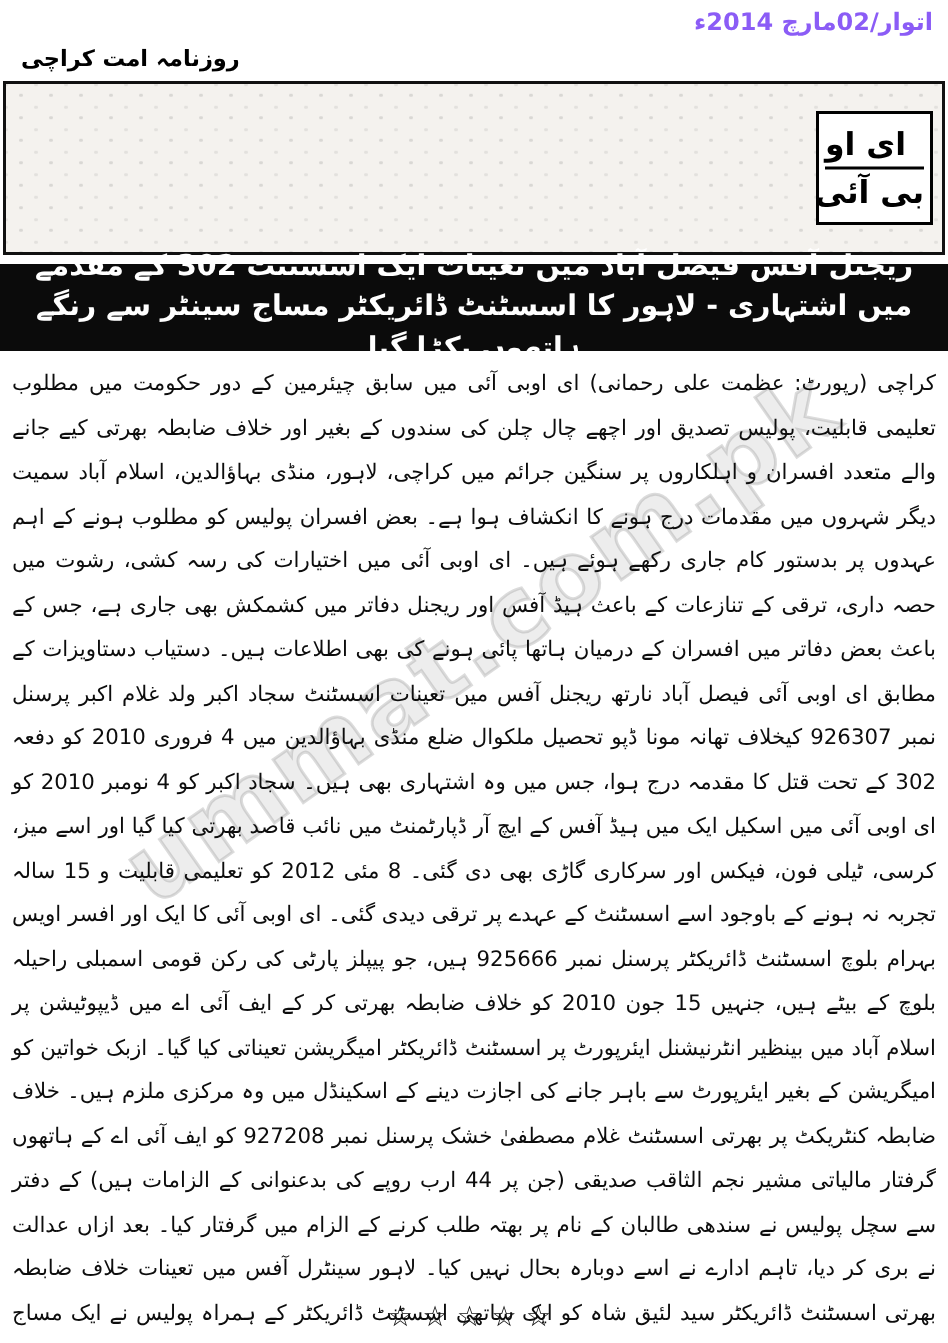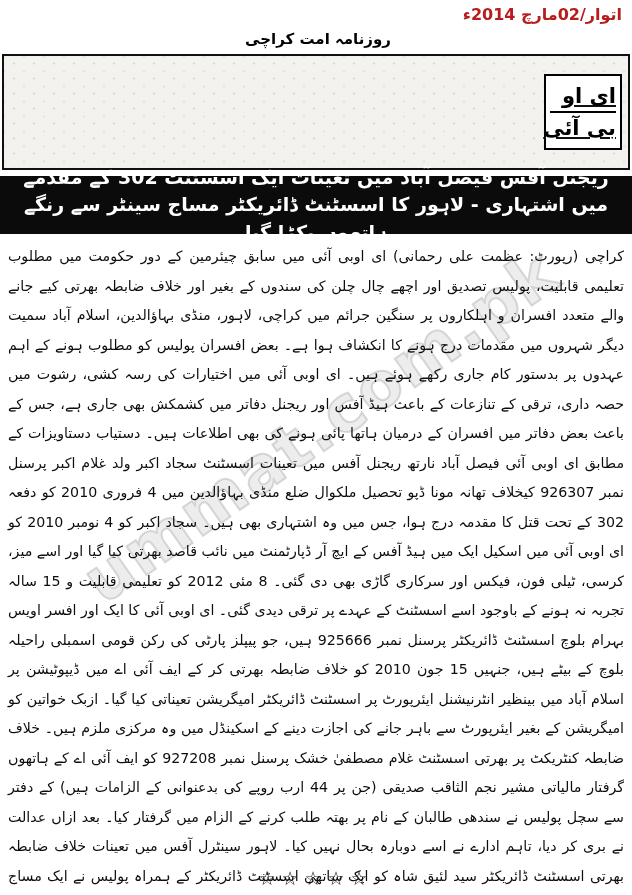--- a/index.html
+++ b/index.html
@@ -11,27 +11,27 @@
     direction:rtl;
     position:relative;
     overflow:hidden;
     color:#111;
   }
 
   
   .masthead { padding:4px 10px 0 10px; height:54px; }
   .masthead-date {
     text-align:right;
-    color:#b91c1c;
+    color:#8b5cf6;
     font-size:16px;
     font-weight:bold;
     line-height:22px;
   }
   .masthead-pub {
-    text-align:center;
+    text-align:left;
     color:#000;
     font-size:15px;
     font-weight:bold;
     line-height:26px;
     padding-left:4px;
   }
 
   
   .headline-box {
     margin:0 2px;
@@ -47,23 +47,22 @@
     flex-direction:row;
     align-items:center;
     padding:4px 6px;
     gap:6px;
   }
   .kicker-box {
     border:2px solid #000;
     background:#fff;
     width:78px;
     min-width:78px;
-    text-align:right;
+    text-align:left;
     padding:5px 4px;
-    text-decoration:underline;
   }
   .kicker-top, .kicker-bottom {
     font-size:21px;
     font-weight:bold;
     line-height:30px;
     color:#000;
     white-space:nowrap;
   }
   .kicker-top { border-bottom:2px solid #000; }
   .headline-text {

